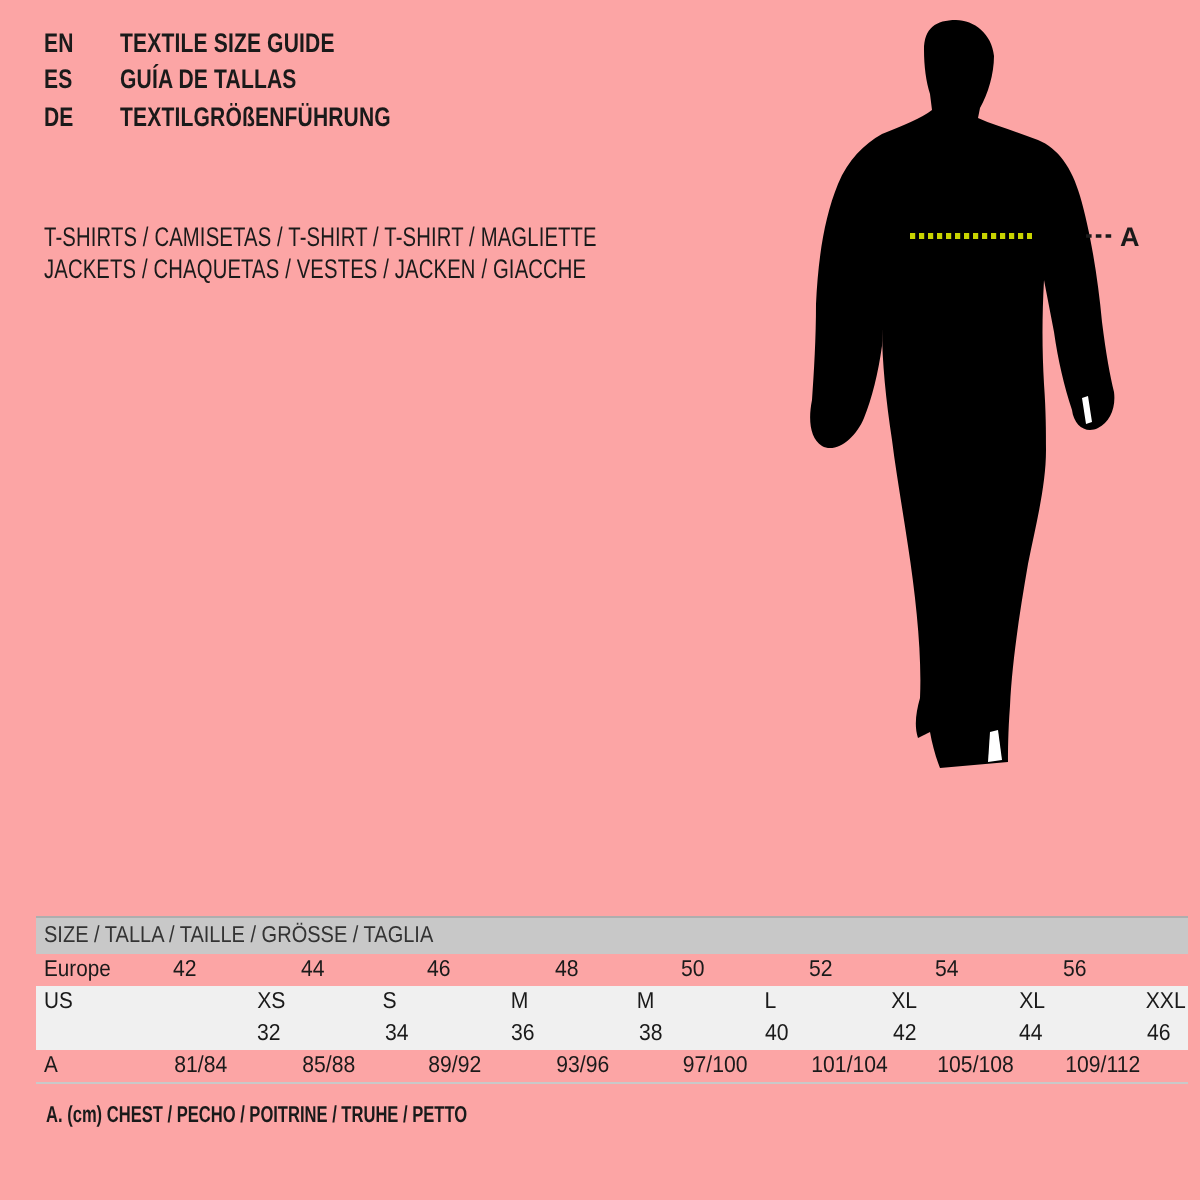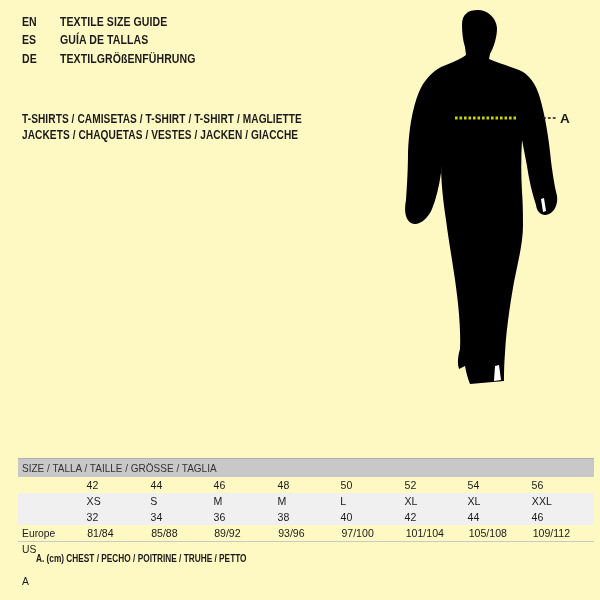--- a/index.html
+++ b/index.html
@@ -1,47 +1,47 @@
 <!DOCTYPE html>
 <html><head>
 <meta charset="utf-8">
 <style>
   html,body{margin:0;padding:0;background:#ffffff;}
   .canvas{
-    position:relative;width:600px;height:600px;background:#fef9c3;overflow:hidden;
+    position:relative;width:600px;height:600px;background:#fca5a5;overflow:hidden;
     font-family:"Liberation Sans","DejaVu Sans",sans-serif;color:#1a1a1a;
   }
   
   .cx{display:inline-block;white-space:nowrap;transform:scaleX(0.78);transform-origin:0 50%;}
   .cx75{display:inline-block;white-space:nowrap;transform:scaleX(0.75);transform-origin:0 50%;}
   .cx72{display:inline-block;white-space:nowrap;transform:scaleX(0.72);transform-origin:0 50%;}
   .cxh{display:inline-block;white-space:nowrap;transform:scaleX(0.87);transform-origin:0 50%;}
   .cxl{display:inline-block;white-space:nowrap;transform:scaleX(0.90);transform-origin:0 50%;}
   .cxc{display:inline-block;white-space:nowrap;transform:scaleX(0.92);transform-origin:50% 50%;}
 
   .lang-block{position:absolute;left:22px;top:13px;}
   .lang-row{display:flex;font-weight:bold;font-size:13.5px;line-height:18.4px;letter-spacing:0.1px;}
   .lang-code{width:38px;flex:0 0 38px;}
 
-  .prod-block{position:absolute;left:22px;top:111px;font-weight:bold;font-size:13.5px;line-height:16px;letter-spacing:0.1px;}
+  .prod-block{position:absolute;left:22px;top:111px;font-weight:normal;font-size:13.5px;line-height:16px;letter-spacing:0.1px;}
 
   .man-svg{position:absolute;left:400px;top:0;}
 
   .man-title{position:absolute;left:21px;top:422px;font-weight:bold;font-size:12.5px;line-height:14px;}
 
   .size-table{position:absolute;left:18px;top:444px;width:576px;font-size:11.5px;}
   .t-header{height:19px;line-height:19px;background:#c8c8c8;border-top:1px solid #aeaeae;
             box-sizing:border-box;padding-left:4px;color:#333333;margin-top:14px;}
   .t-row{display:flex;height:16px;line-height:16px;}
-  .t-row.stripe{background:#f0f0f0;}
+  .t-row.stripe{background:#f0f0f0;gap:42px;}
   .t-row.last{border-bottom:1px solid #c9c9c9;}
-  .t-label{width:68px;flex:0 0 68px;padding-left:4px;box-sizing:border-box;margin-top:48px;}
+  .t-label{width:68px;flex:0 0 68px;padding-left:4px;box-sizing:border-box;}
   .t-cell{flex:1;text-align:left;}
 
-  .footnote{position:absolute;left:36px;top:551px;font-weight:bold;font-size:11.5px;line-height:14px;}
+  .footnote{position:absolute;left:23px;top:551px;font-weight:bold;font-size:11.5px;line-height:14px;}
 </style>
 </head>
 <body>
 
 <div class="canvas">
 
   <div class="lang-block">
     <div class="lang-row">
       <span class="lang-code"><span class="cx">EN</span></span>
       <span class="cx">TEXTILE SIZE GUIDE</span>

